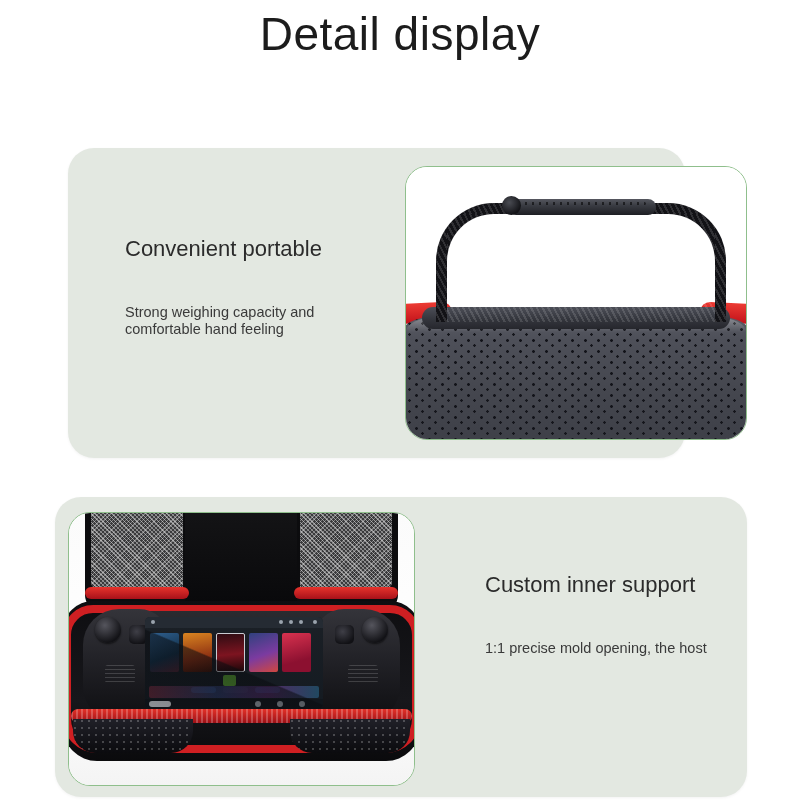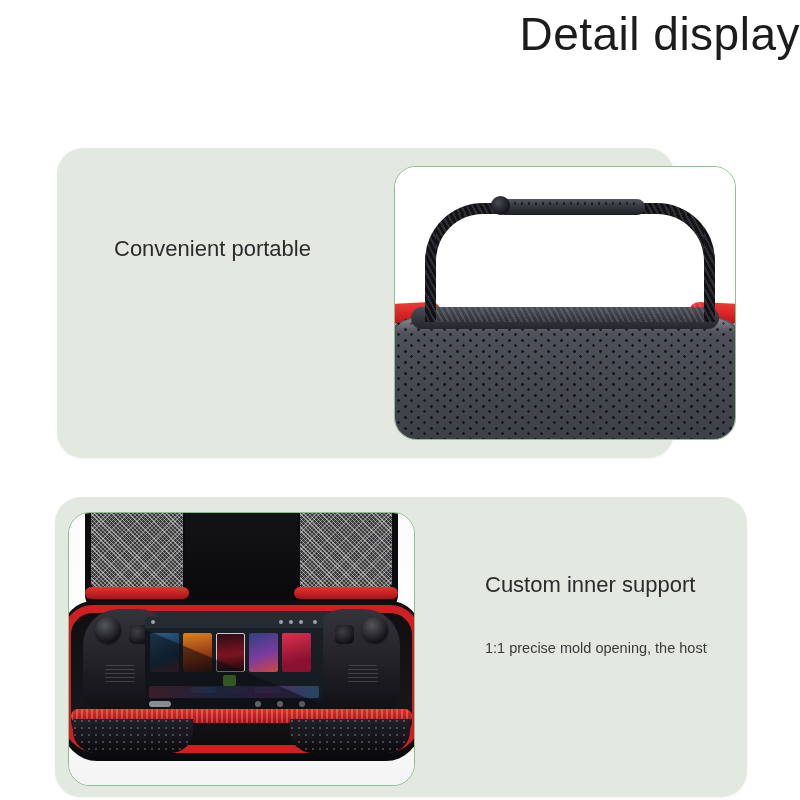--- a/index.html
+++ b/index.html
@@ -14,36 +14,36 @@
     overflow: hidden;
     position: relative;
   }
 
   
   .page-title {
     position: absolute;
     top: 4px;
     left: 0;
     width: 800px;
-    text-align: right;
+    text-align: center;
     font-size: 46px;
     font-weight: 400;
     color: #1c1c1c;
     letter-spacing: 0.5px;
     line-height: 60px;
   }
 
   
   .card {
     position: absolute;
     background: #e3e8e1;
     border-radius: 26px;
     box-shadow: 0 1px 3px rgba(0,0,0,0.05);
   }
-  #card-1 { left: 57px; top: 148px; width: 617px; height: 310px; }
+  #card-1 { left: 68px; top: 148px; width: 617px; height: 310px; }
   #card-2 { left: 55px; top: 497px; width: 692px; height: 300px; }
 
   .card-text {
     position: absolute;
   }
   #card-1 .card-text { left: 57px; top: 88px; width: 290px; }
   #card-2 .card-text { left: 430px; top: 75px; width: 295px; }
 
   .card-heading {
     font-size: 22px;
@@ -431,20 +431,22 @@
 </head>
 <body>
 
 <div class="page-title">Detail display</div>
 
 <div class="card" id="card-1">
 
   <div class="card-text">
     <div class="card-heading">Convenient portable</div>
     <div class="card-body">
+      <div>Strong weighing capacity and</div>
+      <div>comfortable hand feeling</div>
     </div>
   </div>
 
   <div class="photo-panel" id="photo-1">
     <div class="p1-stage">
       <div class="p1-red left"></div>
       <div class="p1-red right"></div>
       <div class="p1-case"></div>
       <div class="p1-case-gloss"></div>
       <div class="p1-lip"></div>

